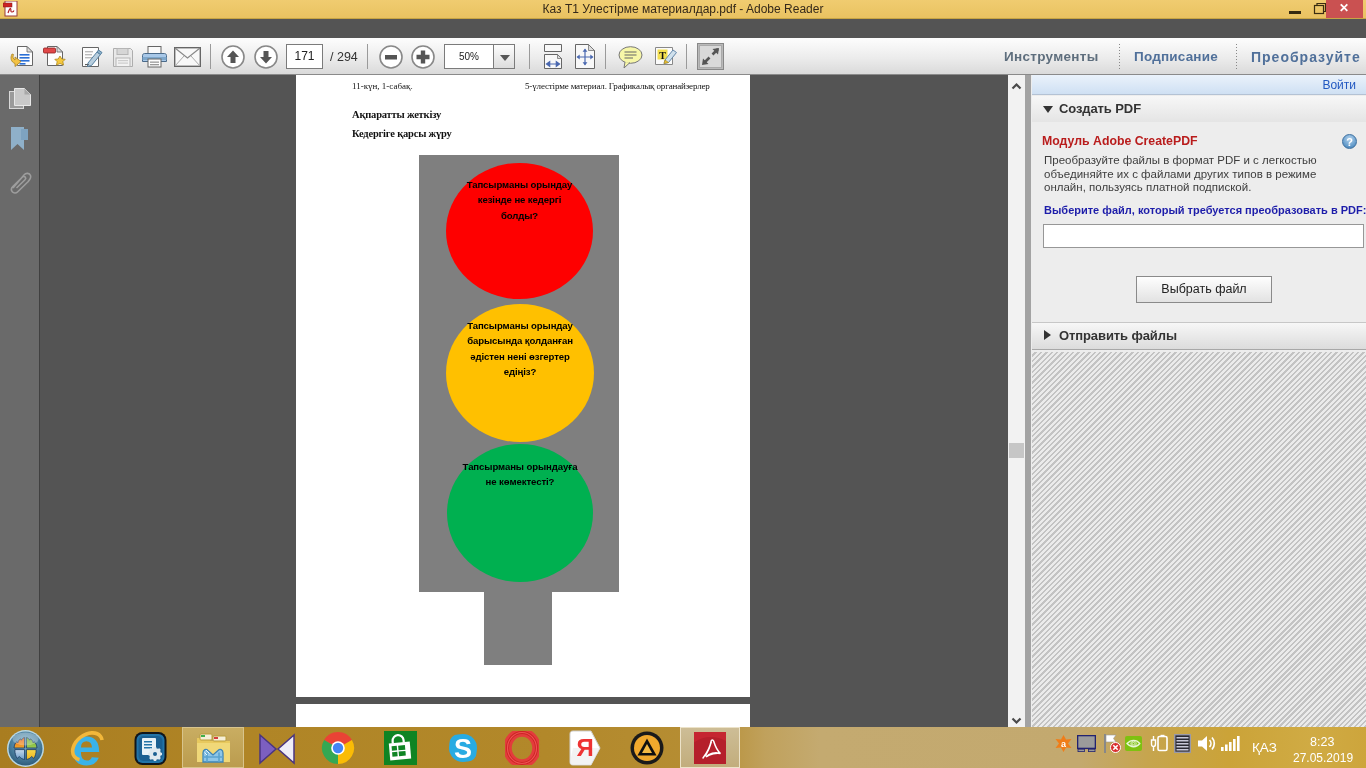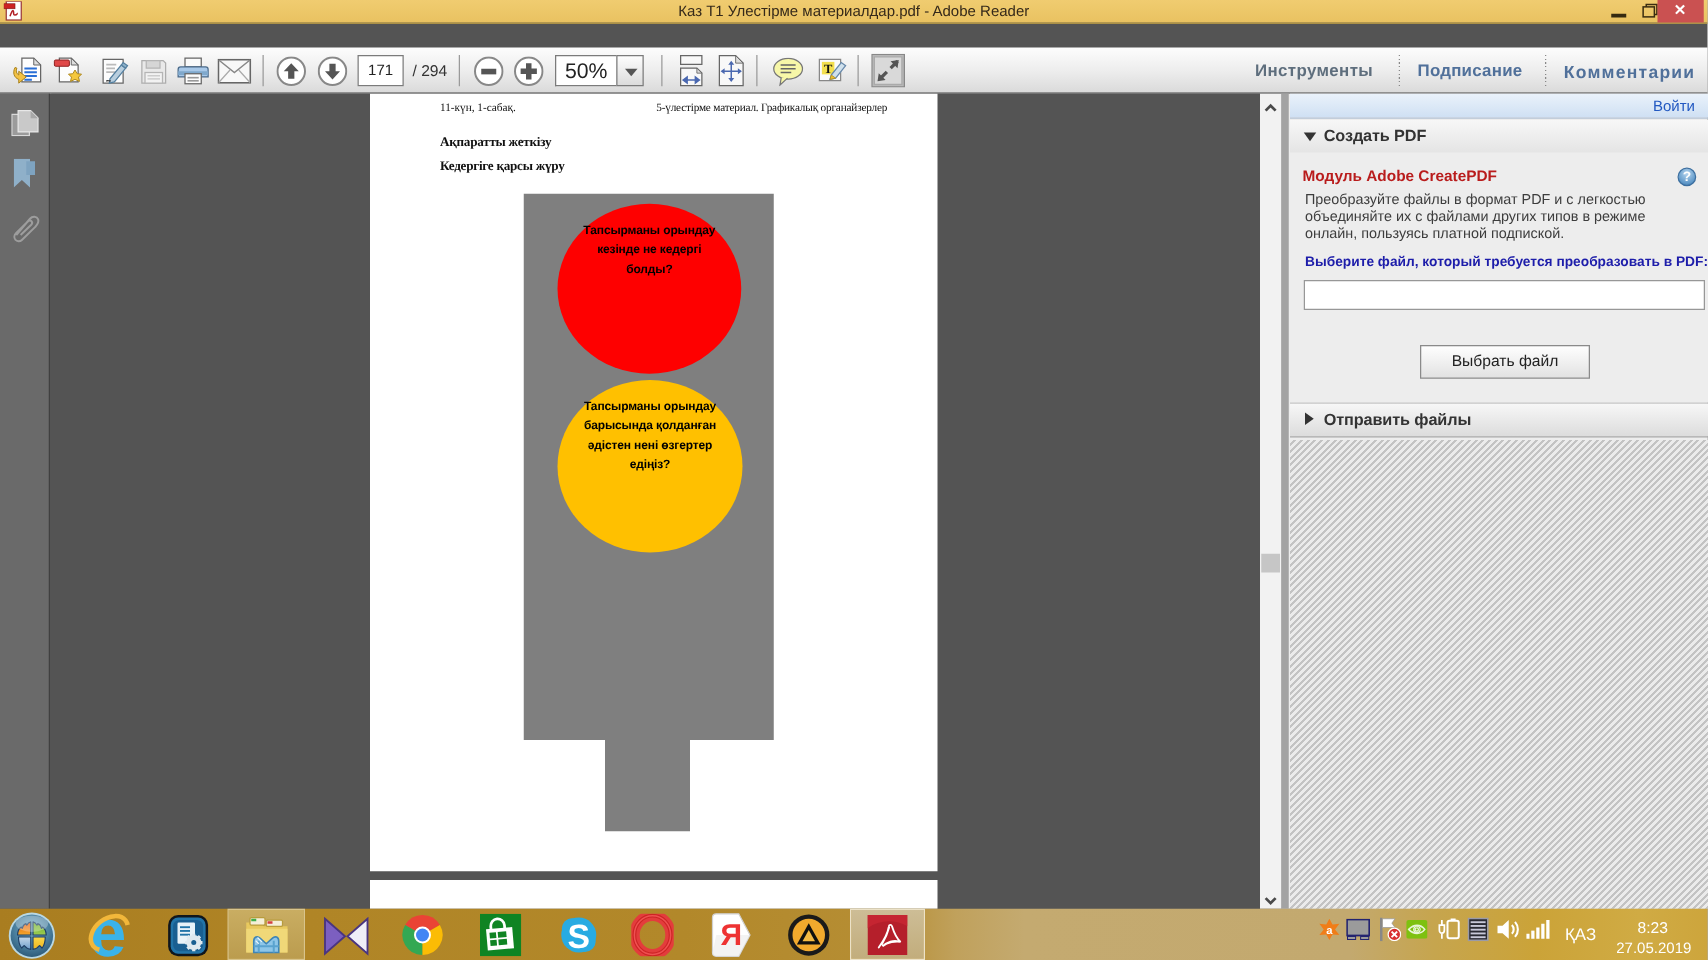--- a/index.html
+++ b/index.html
@@ -24,21 +24,21 @@
 #menu-x { position:absolute; left:1345px; top:1px; font-size:13px; font-weight:700; color:#000; }
 
 
 #toolbar { position:absolute; left:0; top:38px; width:1366px; height:37px;
   background:linear-gradient(#fdfdfd,#ececec 55%,#dadada); border-bottom:1px solid #8a8a8a; }
 .tsep { position:absolute; top:6px; width:1px; height:25px; background:#9a9a9a; }
 #pagebox { position:absolute; left:286px; top:6px; width:37px; height:25px; background:#fff;
   border:1px solid #7b7b7b; text-align:center; font-size:12px; color:#222; line-height:23px; }
 #pagecount { position:absolute; left:330px; top:12px; font-size:12.5px; color:#333; }
 #zoombox { position:absolute; left:444px; top:6px; width:49px; height:25px; background:#fff;
-  border:1px solid #7b7b7b; border-right:none; text-align:center; font-size:17px; color:#222; line-height:23px; }
+  border:1px solid #7b7b7b; border-right:none; text-align:center; font-size:10px; color:#222; line-height:23px; }
 #zoomdrop { position:absolute; left:493px; top:6px; width:22px; height:25px;
   background:linear-gradient(#fdfdfd,#dcdcdc); border:1px solid #7b7b7b; }
 #zoomdrop .tri { position:absolute; left:6px; top:10px; width:0; height:0;
   border-left:5px solid transparent; border-right:5px solid transparent; border-top:6px solid #555; }
 .rbtn { position:absolute; top:11px; font-size:13.5px; font-weight:700; }
 .rdots { position:absolute; top:6px; width:1px; height:26px;
   background:repeating-linear-gradient(#888 0 1px,transparent 1px 3px); }
 
 
 #main { position:absolute; left:0; top:75px; width:1366px; height:652px; }
@@ -225,37 +225,40 @@
     <div id="pagebox">171</div>
     <div id="pagecount">/ 294</div>
     <div id="zoombox">50%</div>
     <div id="zoomdrop">
         <div class="tri"></div>
       </div>
     <span class="rbtn" style="left:1004px;color:#5e6e7d;letter-spacing:0.3px">Инструменты</span>
     <div class="rdots" style="left:1119px"></div>
     <span class="rbtn" style="left:1134px;color:#50709a;letter-spacing:0.2px">Подписание</span>
     <div class="rdots" style="left:1236px"></div>
-    <span class="rbtn" style="left:1251px;color:#50709a;font-size:14px;letter-spacing:1px">Комментарии</span>
+    <span class="rbtn" style="left:1251px;color:#50709a;font-size:14px;letter-spacing:1px">Преобразуйте</span>
   </div>
 
   <div id="main">
     <div id="docarea">
       <div id="page1">
         <div class="abs" style="left:56px;top:6px;font-family:'Liberation Serif',serif;font-size:9px;color:#111">11-күн, 1-сабақ.</div>
         <div class="abs" style="left:229px;top:6px;letter-spacing:-0.15px;font-family:'Liberation Serif',serif;font-size:9px;color:#111">5-үлестірме материал. Графикалық органайзерлер</div>
         <div class="abs" style="left:56px;top:34px;font-family:'Liberation Serif',serif;font-size:10.5px;letter-spacing:-0.2px;font-weight:700;color:#111">Ақпаратты жеткізу</div>
         <div class="abs" style="left:56px;top:53px;font-family:'Liberation Serif',serif;font-size:10.5px;letter-spacing:-0.2px;font-weight:700;color:#111">Кедергіге қарсы жүру</div>
         <div class="abs" style="left:123px;top:80px;width:200px;height:437px;background:#7f7f7f"></div>
         <div class="abs" style="left:188px;top:517px;width:68px;height:73px;background:#7f7f7f"></div>
         <div class="tl-c" style="left:150px;top:88px;width:147px;height:136px;background:#fe0000">
           <div class="tl-t" style="padding-top:14px">Тапсырманы орындау<br>кезінде не кедергі<br>болды?</div>
         </div>
         <div class="tl-c" style="left:150px;top:229px;width:148px;height:138px;background:#ffc000">
           <div class="tl-t" style="padding-top:14px">Тапсырманы орындау<br>барысында қолданған<br>әдістен нені өзгертер<br>едіңіз?</div>
+        </div>
+        <div class="tl-c" style="left:151px;top:369px;width:146px;height:138px;background:#00b050">
+          <div class="tl-t" style="padding-top:15px">Тапсырманы орындауға<br>не көмектесті?</div>
         </div>
       </div>
       <div id="page2"></div>
     </div>
     <div id="sidebar">
       <svg class="abs" style="left:9px;top:13px" width="22" height="21" viewBox="0 0 22 21">
         <rect x="0.5" y="3.5" width="14" height="17" fill="#9b9b9b" stroke="#d9d9d9"></rect>
         <path d="M5.5 0.5 H15.5 L21.5 6.5 V17.5 H5.5 Z" fill="#c9c9c9" stroke="#e8e8e8"></path>
         <path d="M15.5 0.5 L15.5 6.5 L21.5 6.5 Z" fill="#a8a8a8"></path>
       </svg>

